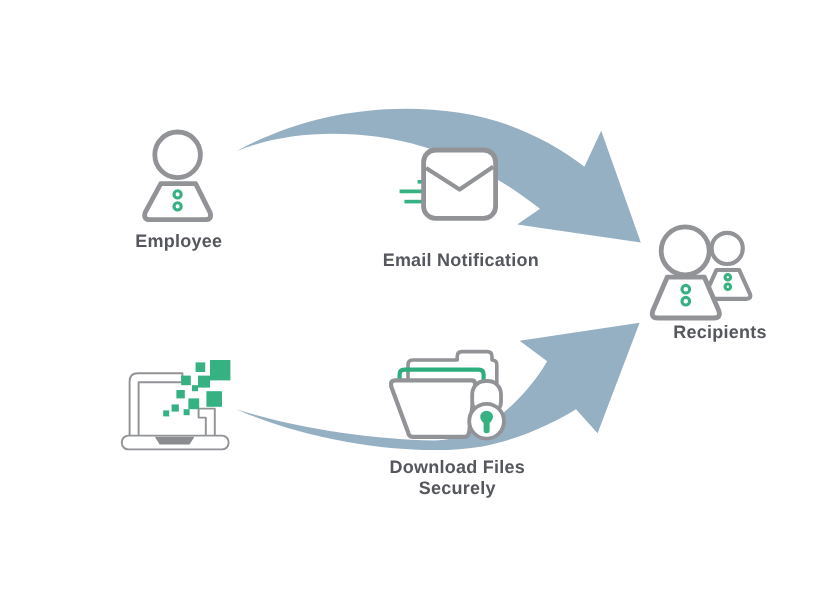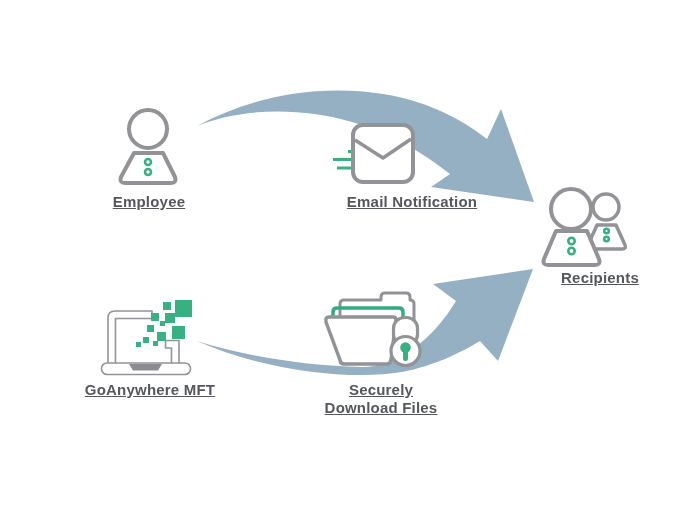--- a/index.html
+++ b/index.html
@@ -29,21 +29,20 @@
   .label{
     position:absolute;
     transform:translateX(-50%);
     color:var(--label,#55575C);
     font-weight:bold;
     font-size:15px;
     line-height:18px;
     white-space:nowrap;
     text-align:center;
     letter-spacing:0.2px;
-    text-decoration:underline;
   }
 </style>
 </head>
 <body>
 
 <div id="stage">
 
   <svg id="diagram-svg" width="700" height="509" viewBox="0 0 700 509">
 
     <path class="arrow" d="M 197 126
@@ -113,24 +112,23 @@
         <rect class="wf ol sw32" x="393.5" y="317.5" width="24" height="28" rx="11"></rect>
         <circle class="wf ol sw32" cx="405.5" cy="351" r="14.5"></circle>
         <circle class="accent" cx="405.5" cy="347.5" r="5.3"></circle>
         <rect class="accent" x="403" y="350" width="5" height="11" rx="2.2"></rect>
       </g>
     </g>
   </svg>
 
   <div class="label" style="left:149px;top:193px;">Employee</div>
 
-  <div class="label" style="left:384px;top:193px;margin-left:28px;">Email Notification</div>
+  <div class="label" style="left:384px;top:209px;">Email Notification</div>
 
   <div class="label" style="left:600px;top:269px;">Recipients</div>
 
-  <div class="label" style="left:150px;top:381px;">GoAnywhere MFT</div>
 
   <div class="label" style="left:381px;top:381px;">
+    <div>Download Files</div>
     <div>Securely</div>
-    <div>Download Files</div>
   </div>
 
 </div>
 
 </body></html>

